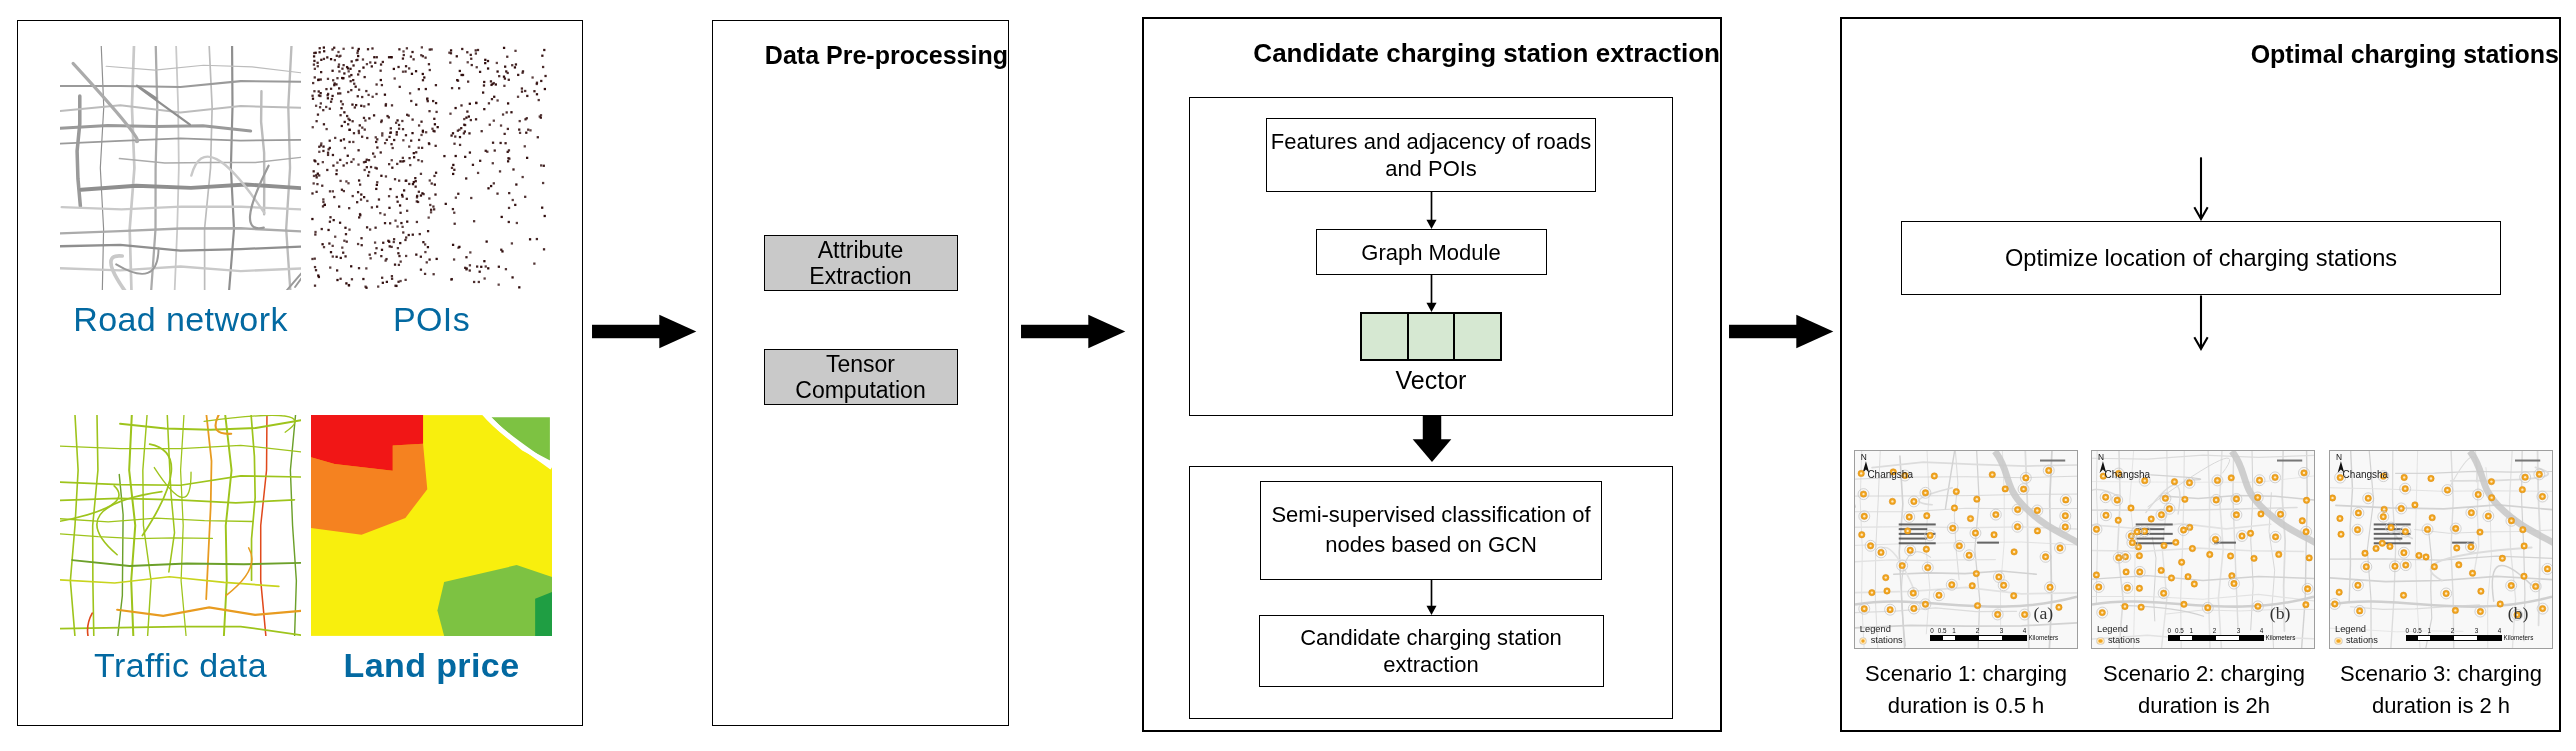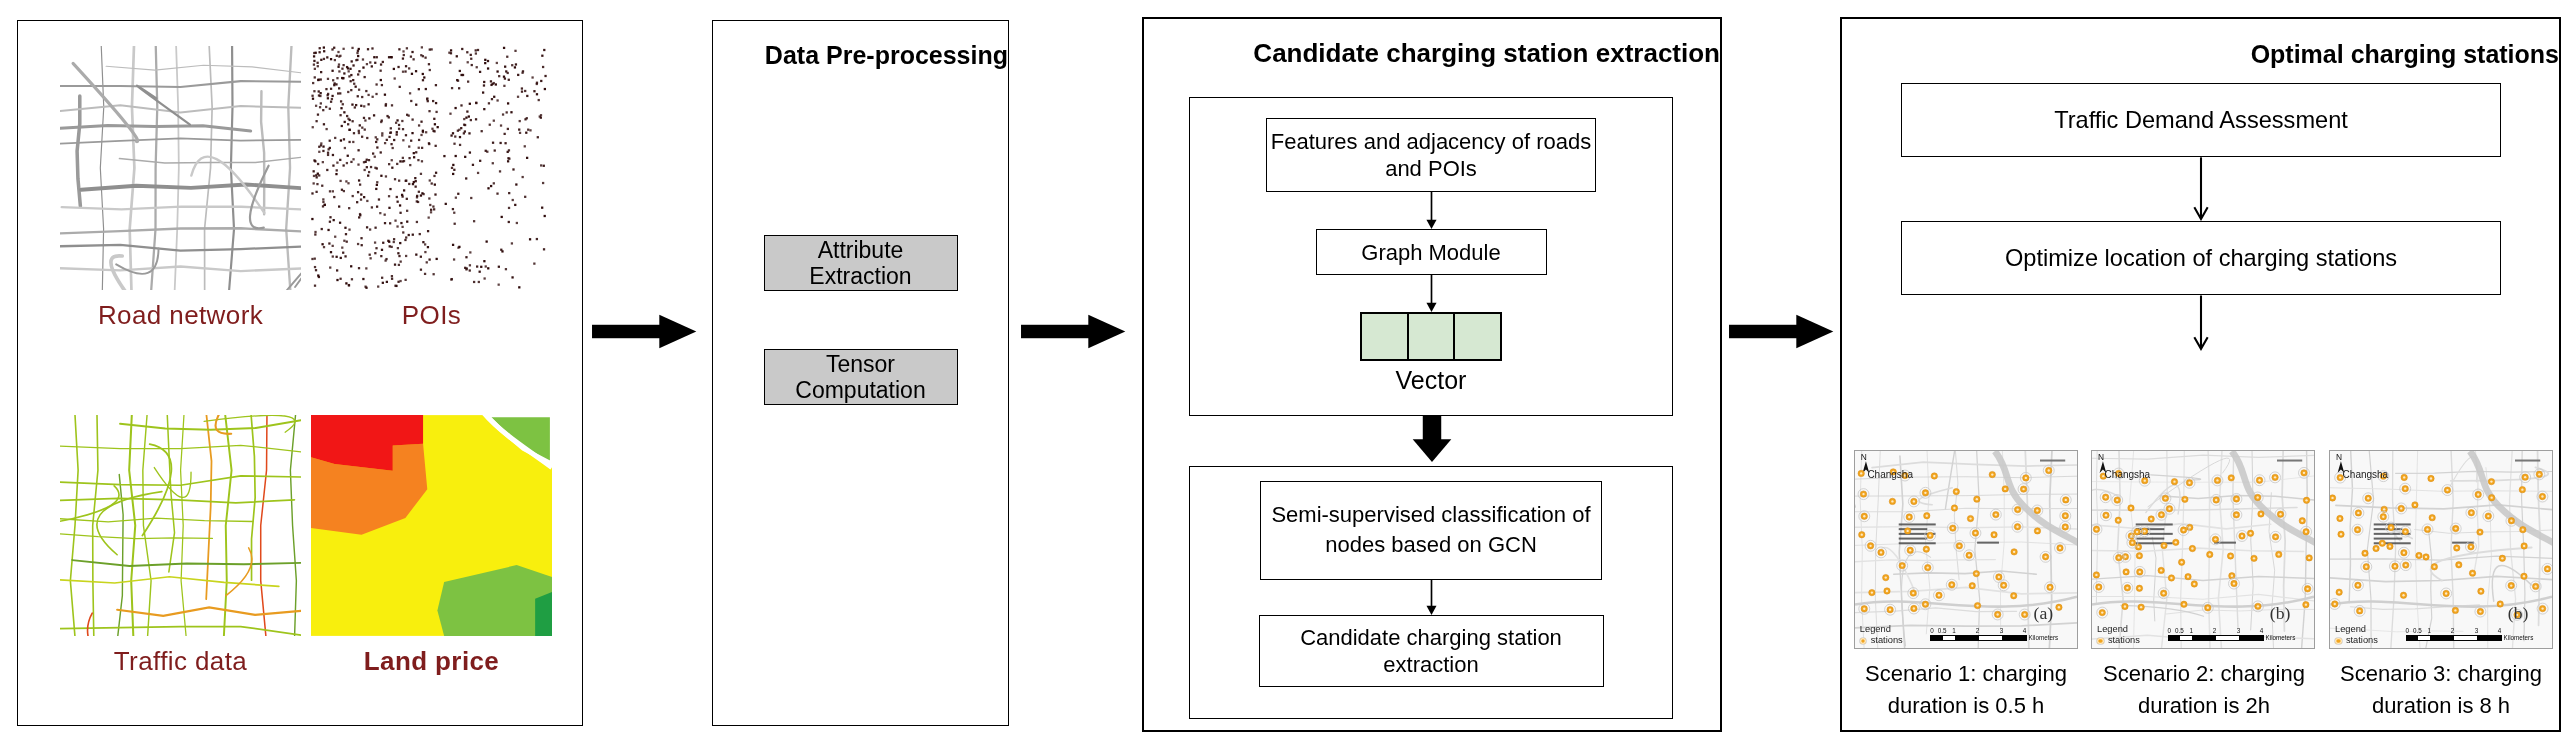--- a/index.html
+++ b/index.html
@@ -6,21 +6,21 @@
   body{width:2576px;height:752px;font-family:"Liberation Sans",sans-serif;color:#000;}
   #canvas{position:relative;width:2576px;height:752px;background:#fff;}
 
   .panel{position:absolute;background:#fff;border:1.7px solid #000;box-sizing:border-box;}
   .panel.thick{border-width:2.5px;}
 
   
   #p1{left:17px;top:20px;width:566px;height:706px;}
   .fig{position:absolute;text-align:center;margin:0;}
   .fig svg{display:block;background:#fff;}
-  .fig .cap{font-size:26px;margin-top:10px;color:#7f1d1d;letter-spacing:0.4px;}
+  .fig .cap{font-size:34px;margin-top:10px;color:#0369a1;letter-spacing:0.4px;}
 
   
   .harrow{position:absolute;width:106px;height:37px;}
 
   
   #p2{left:712px;top:20px;width:297px;height:706px;}
   .p-title{text-align:right;font-weight:bold;font-size:25px;}
   #p2 .p-title{padding-top:20px;}
   .step-box{position:absolute;left:50%;transform:translateX(-50%);width:194px;
     background:#c9c9c9;border:1.7px solid #000;box-sizing:border-box;
@@ -970,21 +970,20 @@
         <line x1="10" y1="0" x2="10" y2="32" stroke="#000" stroke-width="2"></line>
         <polygon points="4,31 16,31 10,42" fill="#000"></polygon>
       </svg>
       <div class="wbox" id="extract-box">Candidate charging station extraction</div>
     </div>
   </div>
 
   <div class="panel thick" id="p4">
     <div class="p-title">Optimal charging stations</div>
 
-    <div class="obox" id="ob1">Traffic Demand Assessment</div>
     <svg class="oarrow" id="oa1" viewBox="0 0 24 76">
       <line x1="12" y1="0" x2="12" y2="72" stroke="#000" stroke-width="2.5"></line>
       <polyline points="4,60 12,74 20,60" fill="none" stroke="#000" stroke-width="2.5"></polyline>
     </svg>
     <div class="obox" id="ob2">Optimize location of charging stations</div>
     <svg class="oarrow" id="oa2" viewBox="0 0 24 66">
       <line x1="12" y1="0" x2="12" y2="62" stroke="#000" stroke-width="2.5"></line>
       <polyline points="4,50 12,64 20,50" fill="none" stroke="#000" stroke-width="2.5"></polyline>
     </svg>
 
@@ -1708,16 +1707,16 @@
             <i style="width:23.6px;background:#000"></i>
             <i style="width:23.6px;background:#fff"></i>
             <i style="width:23.6px;background:#000"></i>
           </div>
         <span class="unit">Kilometers</span>
       </div>
     </div>
 
     <div class="map-cap" id="cap1">Scenario 1: charging duration is 0.5 h</div>
     <div class="map-cap" id="cap2">Scenario 2: charging duration is 2h</div>
-    <div class="map-cap" id="cap3">Scenario 3: charging duration is 8 h</div>
+    <div class="map-cap" id="cap3">Scenario 3: charging duration is 2 h</div>
   </div>
 </div>
 
 
 </body></html>

